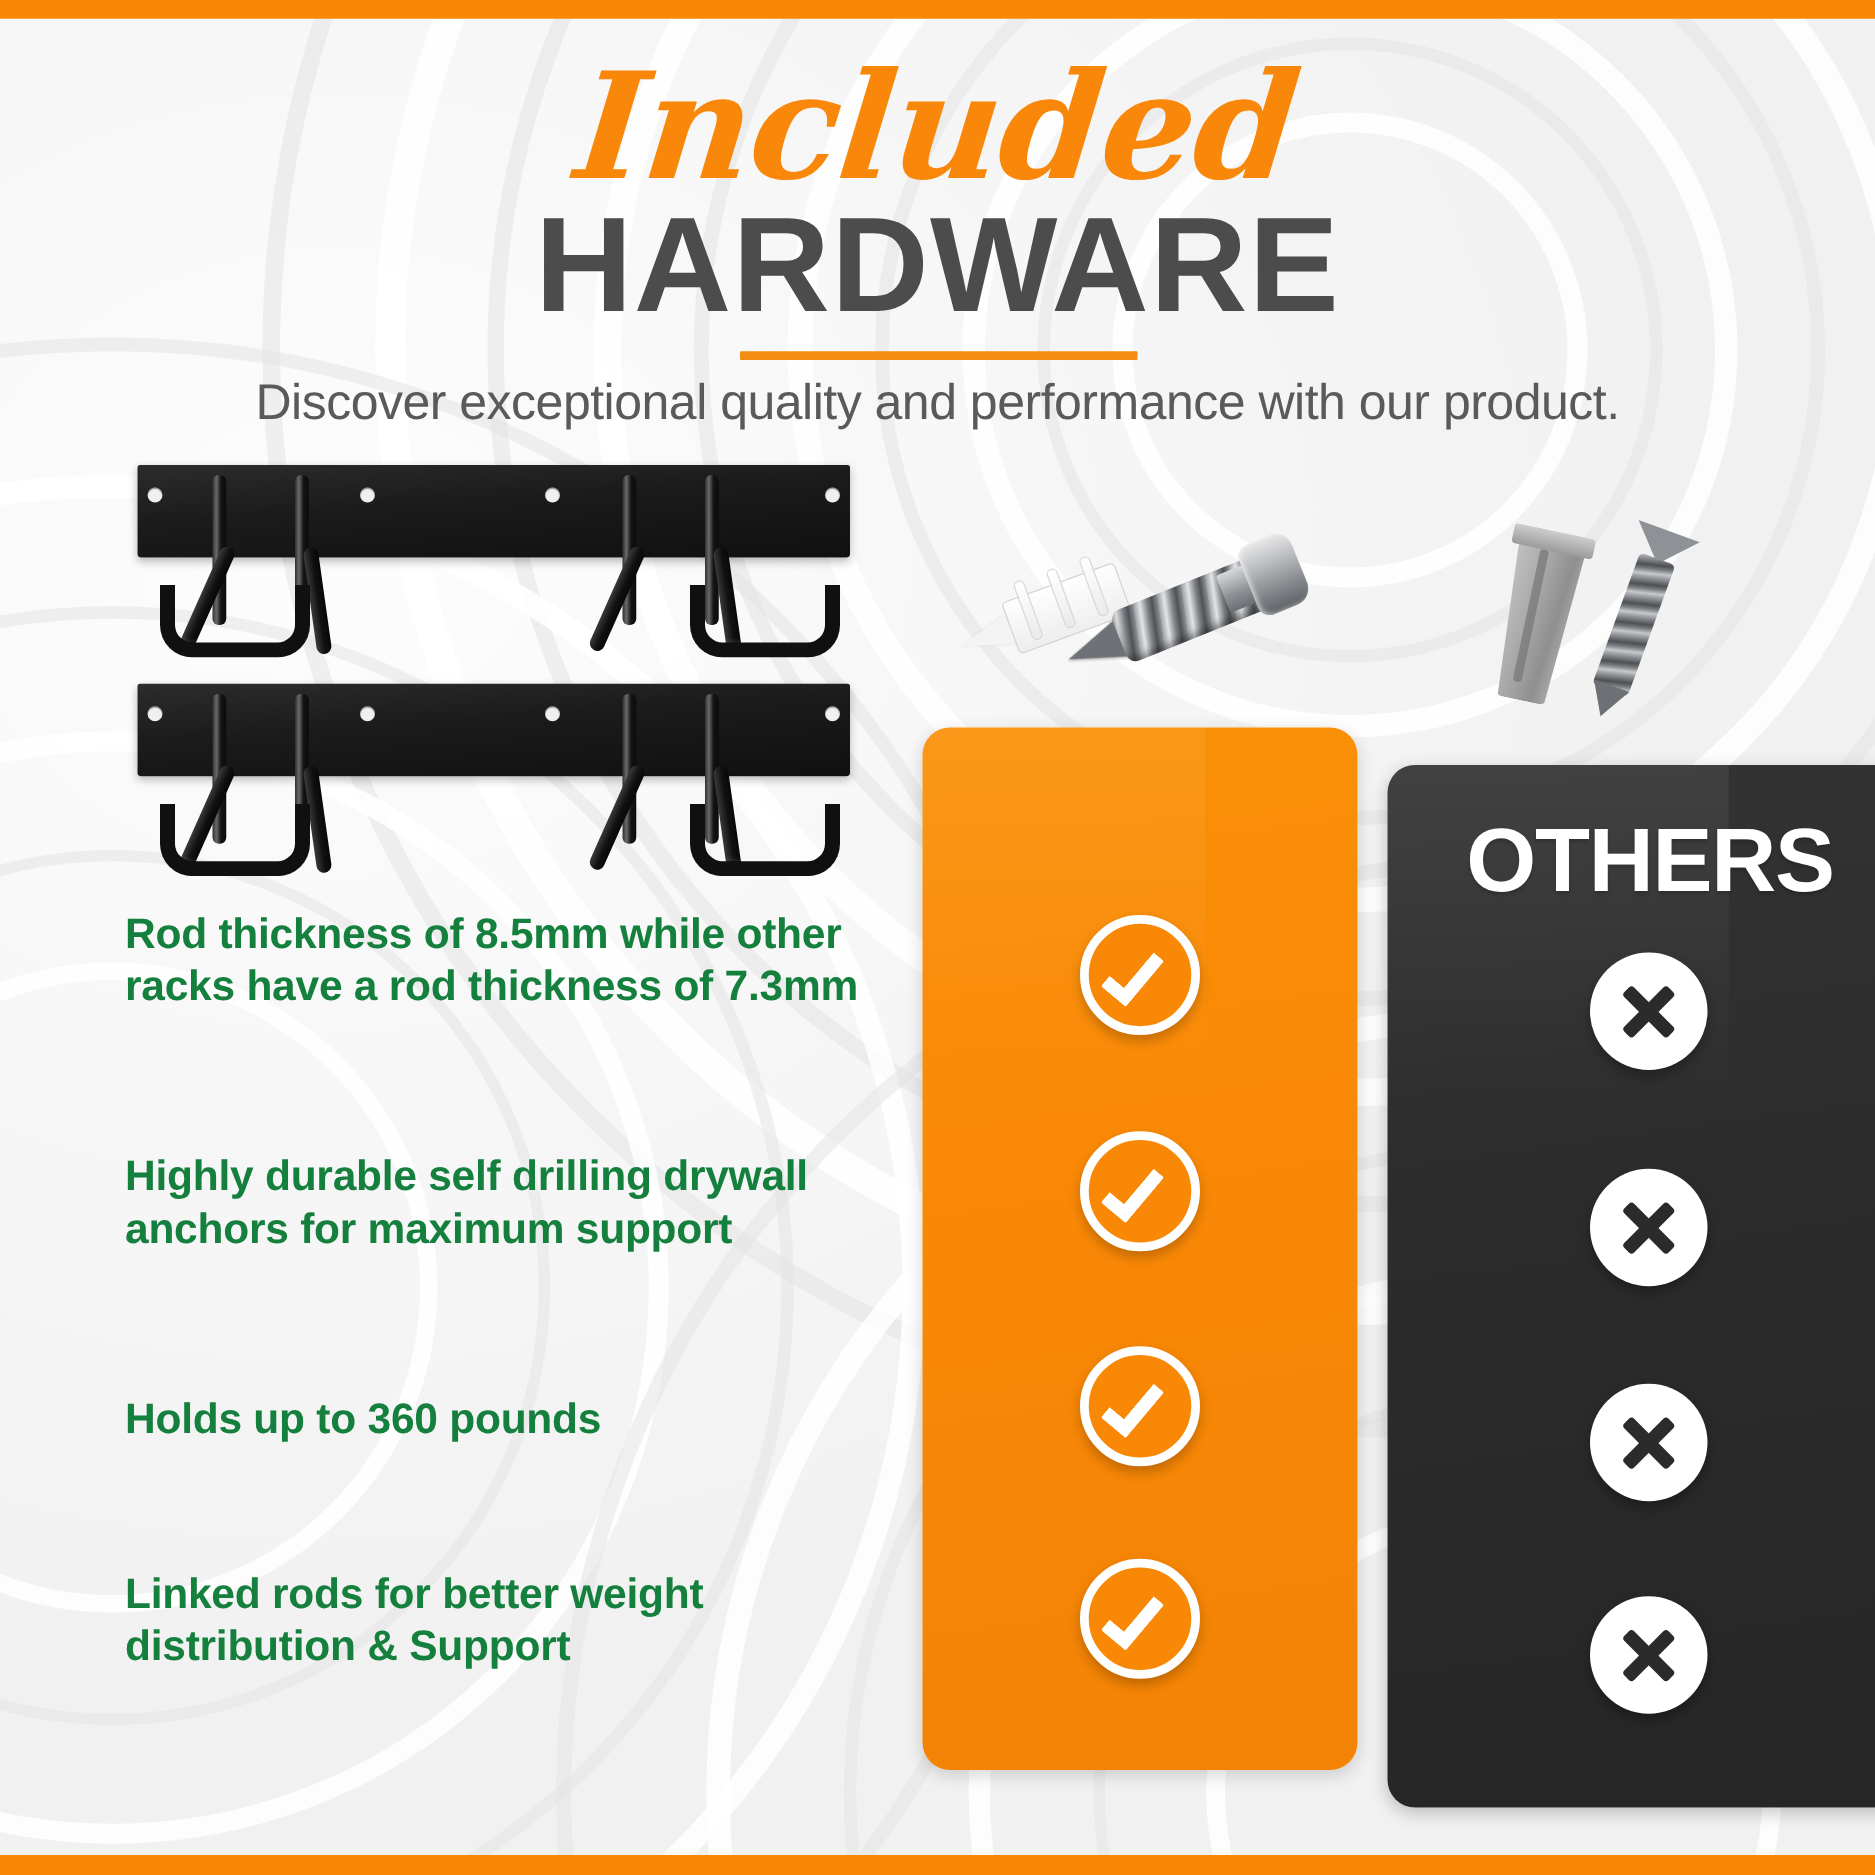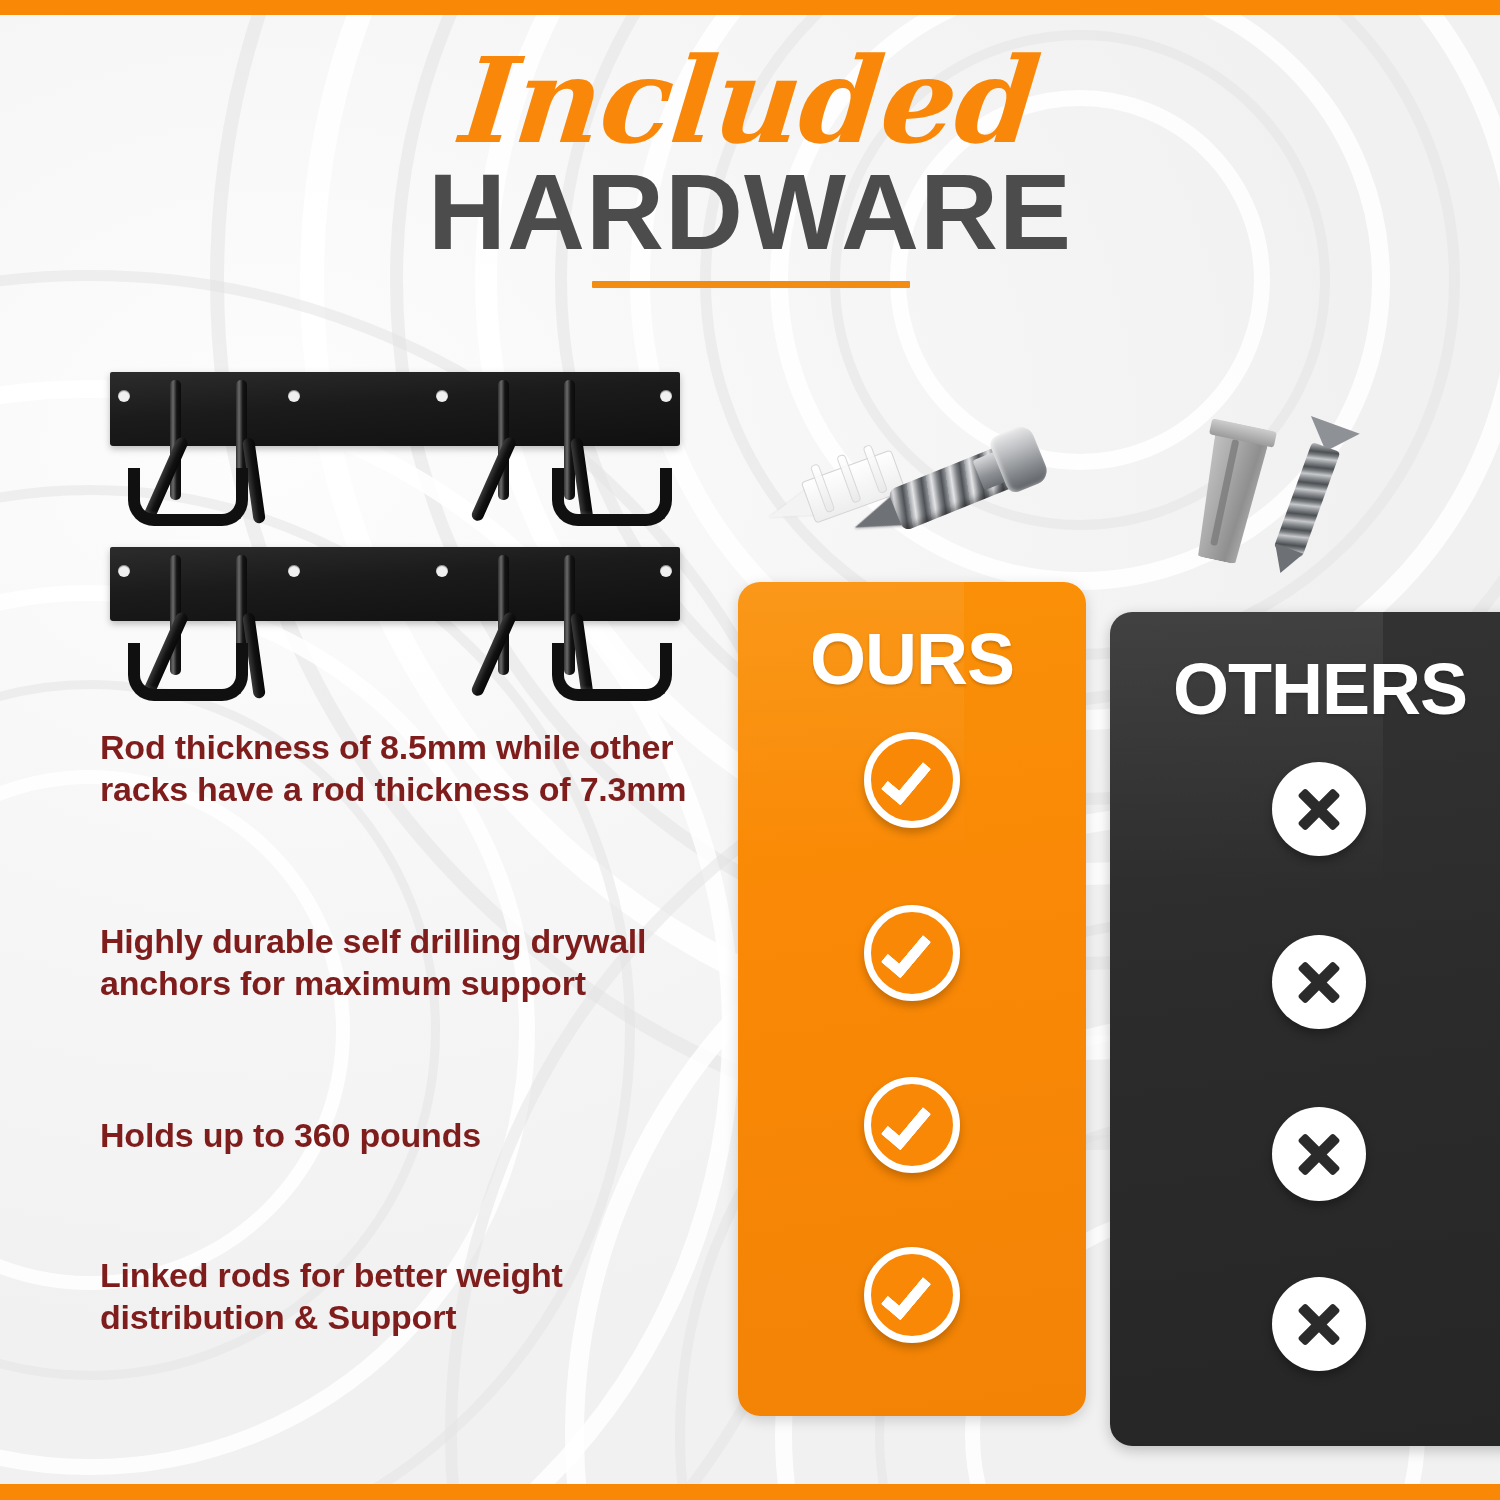--- a/index.html
+++ b/index.html
@@ -259,21 +259,21 @@
     border-right:15px solid transparent;
     border-top:26px solid #6d7074;
   }
 
   
   .features{ position:absolute; left:100px; top:726px; width:620px; z-index:20; }
   .feature{
     font-size:34px;
     font-weight:700;
     line-height:1.24;
-    color:#7f1d1d;
+    color:#15803d;
     letter-spacing:-0.2px;
   }
   .feature.f1{ position:absolute; left:0; top:0;   width:610px; }
   .feature.f2{ position:absolute; left:0; top:194px; width:620px; }
   .feature.f3{ position:absolute; left:0; top:388px; width:610px; }
   .feature.f4{ position:absolute; left:0; top:528px; width:540px; }
 
   
   .panel{
     position:absolute; top:582px; height:834px;
@@ -392,20 +392,21 @@
   </div>
 
   <div class="bar-top"></div>
   <div class="bar-bottom"></div>
 
   <div class="header">
     <div class="script-title">Included</div>
     <div class="main-title">HARDWARE</div>
   </div>
   <div class="title-rule"></div>
+  <div class="subtitle">Discover exceptional quality and performance with our product.</div>
 
   <div class="racks">
 
     <div class="rack rack-1">
       <div class="rack-plate">
         <div class="plate-hole" style="left:8px;"></div>
         <div class="plate-hole" style="left:178px;"></div>
         <div class="plate-hole" style="left:326px;"></div>
         <div class="plate-hole" style="left:550px;"></div>
       </div>
@@ -473,21 +474,20 @@
 
   <div class="features">
     <div class="feature f1">Rod thickness of 8.5mm while other racks have a rod thickness of 7.3mm</div>
     <div class="feature f2">Highly durable self drilling drywall anchors for maximum support</div>
     <div class="feature f3">Holds up to 360 pounds</div>
     <div class="feature f4">Linked rods for better weight distribution &amp; Support</div>
   </div>
 
   <div class="panel panel-ours">
     <div class="panel-sheen"></div>
-    <div class="panel-title">OURS</div>
 
     <div class="mark m1">
       <div class="check-circle">
           <div class="tick"></div>
         </div>
     </div>
     <div class="mark m2">
       <div class="check-circle">
           <div class="tick"></div>
         </div>

